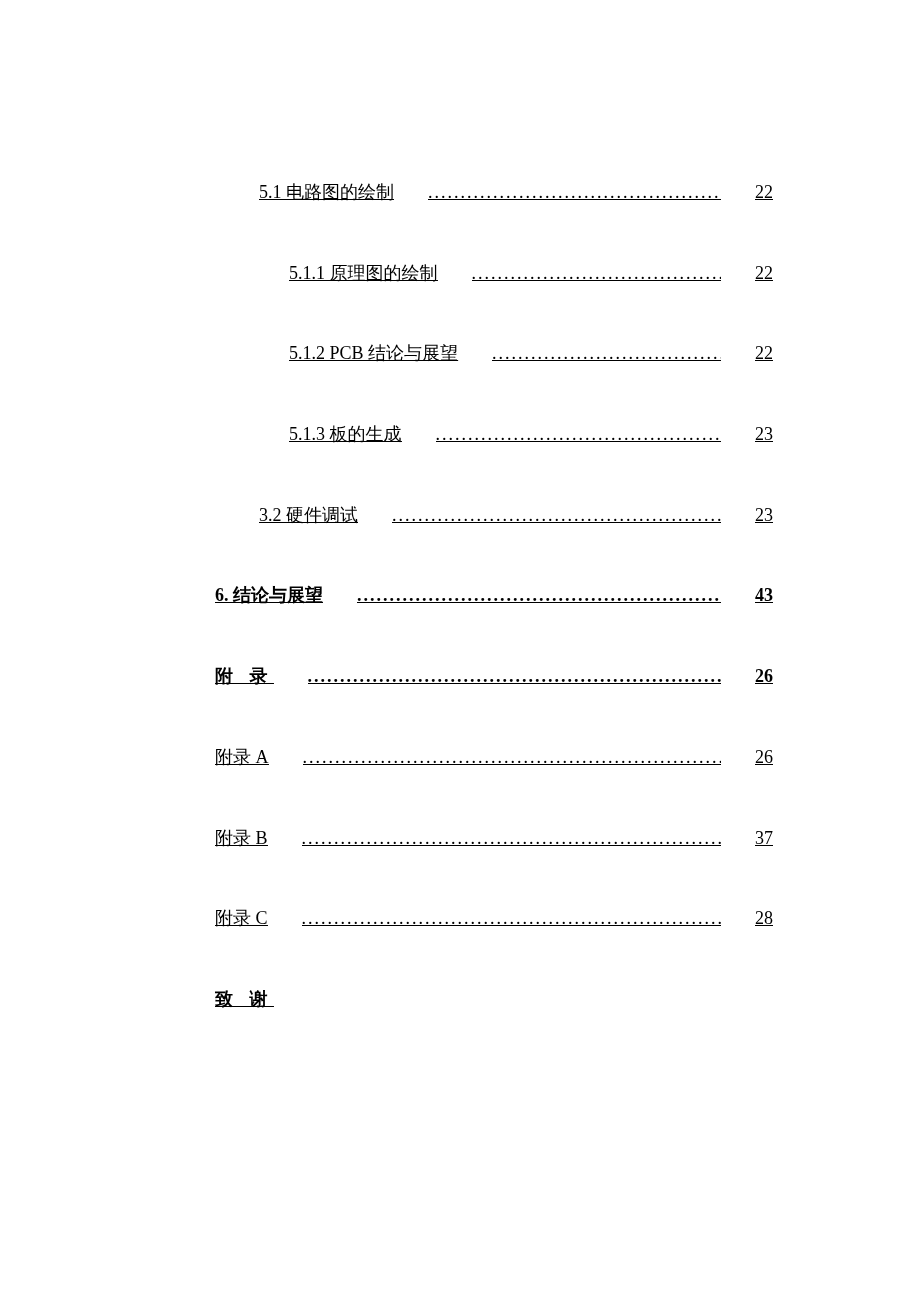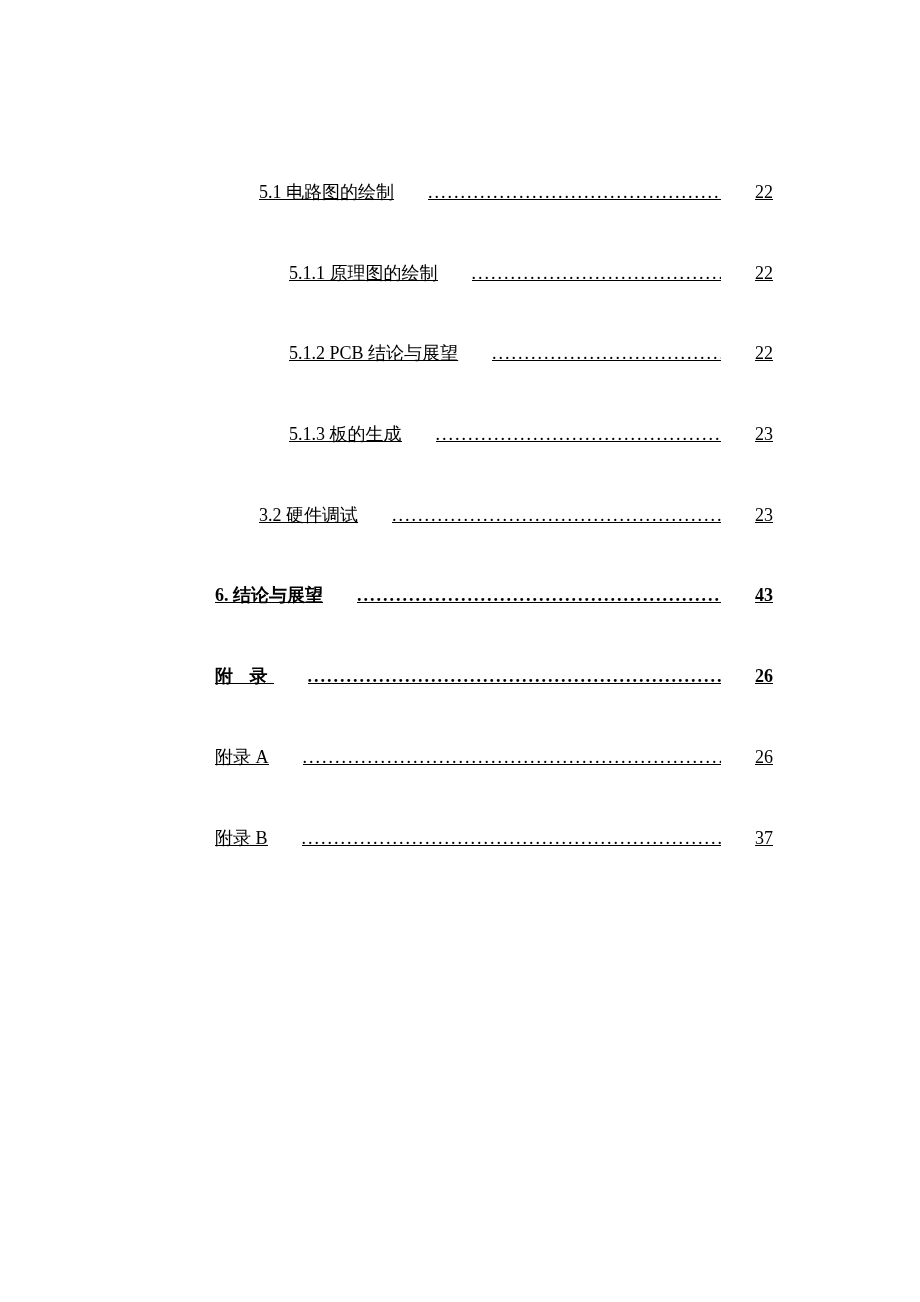--- a/index.html
+++ b/index.html
@@ -96,13 +96,23 @@
   <div class="toc-line">
     <span class="toc-label">附录 A</span>
     <span class="toc-dots"></span>
     <span class="toc-page">26</span>
   </div>
   <div class="toc-line">
     <span class="toc-label">附录 B</span>
     <span class="toc-dots"></span>
     <span class="toc-page">37</span>
   </div>
+  <div class="toc-line">
+    <span class="toc-label">附录 C</span>
+    <span class="toc-dots"></span>
+    <span class="toc-page">28</span>
+  </div>
+  <div class="toc-line bold no-dots">
+    <span class="toc-label ls">致 谢</span>
+    <span class="toc-dots"></span>
+    <span class="toc-page"></span>
+  </div>
 </div>
 
 </body></html>

